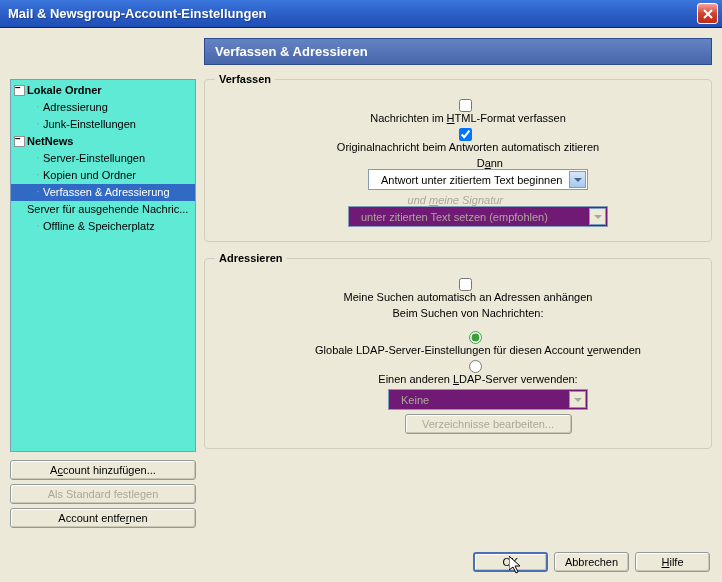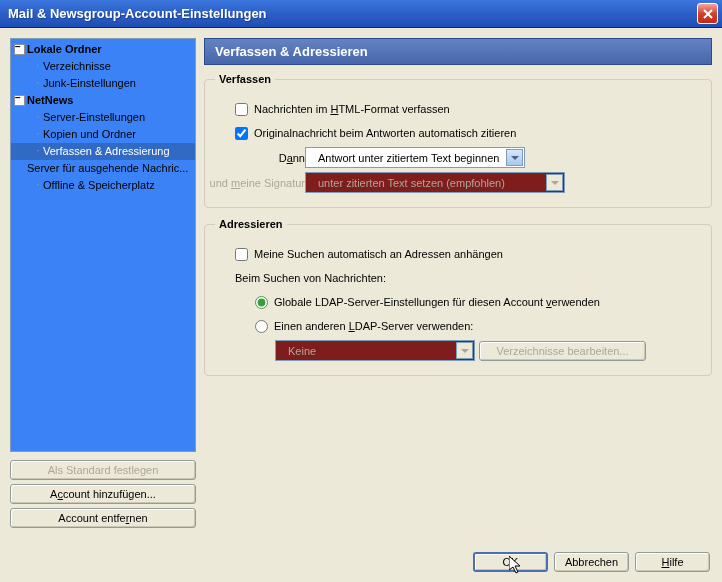--- a/index.html
+++ b/index.html
@@ -3,50 +3,50 @@
 <meta charset="utf-8">
 <style>
 * { box-sizing: border-box; margin: 0; padding: 0; }
 body { font-family: Tahoma, sans-serif; font-size: 11px; background: #ece9d8; width: 722px; height: 582px; overflow: hidden; }
 .titlebar { background: linear-gradient(to bottom, #3b77dd 0%, #2c5fc7 50%, #1e4eb5 100%); height: 28px; display: flex; align-items: center; padding: 0 4px; color: white; font-weight: bold; font-size: 13px; border-bottom: 1px solid #0a246a; }
 .titlebar-text { flex: 1; padding-left: 4px; text-shadow: 1px 1px 1px rgba(0,0,0,0.3); }
 .close-btn { width: 21px; height: 21px; background: linear-gradient(to bottom, #f5a3a0, #d1432e 50%, #c02a15); border: 1px solid #fff; border-radius: 3px; display: flex; align-items: center; justify-content: center; cursor: pointer; }
 .close-btn svg { width: 10px; height: 10px; }
 .content { display: flex; padding: 10px; gap: 8px; height: 510px; }
 .sidebar { width: 186px; display: flex; flex-direction: column; }
-.tree { flex: 1; background: #3b82f6; border: 1px solid #7f9db9; overflow: auto; padding: 2px 0; }
+.tree { flex: 1; background: #5eead4; border: 1px solid #7f9db9; overflow: auto; padding: 2px 0; margin-top: 41px; }
 .tree-item { padding: 1px 4px 1px 22px; position: relative; cursor: pointer; white-space: nowrap; overflow: hidden; text-overflow: ellipsis; line-height: 15px; }
 .tree-item.root { font-weight: bold; padding-left: 16px; }
 .tree-item.root::before { content: ""; position: absolute; left: 3px; top: 3px; width: 9px; height: 9px; border: 1px solid #919191; background: white; }
 .tree-item.root::after { content: "−"; position: absolute; left: 4px; top: 0px; font-size: 10px; line-height: 11px; color: #000; }
 .tree-item.child::before { content: "·"; position: absolute; left: 25px; top: 0; color: #999; }
 .tree-item.child { padding-left: 32px; }
 .tree-item.selected { background: #316ac5; color: white; }
 .sidebar-buttons { margin-top: 8px; display: flex; flex-direction: column; gap: 4px; }
 .btn { background: #ece9d8; border: 1px solid #919b9c; border-radius: 3px; padding: 3px 8px; font-family: inherit; font-size: 11px; cursor: pointer; box-shadow: inset 1px 1px 0 #fff, inset -1px -1px 0 #cac6b6; text-align: center; }
 .btn:disabled { color: #aca899; cursor: default; }
 .main { flex: 1; display: flex; flex-direction: column; }
 .main-header { background: linear-gradient(to bottom, #6583c3, #4766ab); color: white; font-weight: bold; font-size: 13px; padding: 5px 10px; border: 1px solid #2c4a8f; margin-bottom: 8px; }
 fieldset { border: 1px solid #d0cfbf; border-radius: 4px; padding: 10px; margin-bottom: 10px; }
 legend { padding: 0 4px; font-weight: bold; }
-.row { display: flex; align-items: center; margin: 4px 0; min-height: 20px; }
+.row { display: flex; align-items: center; margin: 4px 0; min-height: 20px; flex-direction: column; }
 .row.indent1 { padding-left: 20px; }
 .row.indent2 { padding-left: 40px; gap: 0; }
 input[type=checkbox], input[type=radio] { margin-right: 6px; width: 13px; height: 13px; }
 input[type=radio] { accent-color: #3b9e3b; }
 label { cursor: pointer; }
 .u { text-decoration: underline; }
 .select { border: 1px solid #7f9db9; background: white; height: 21px; display: flex; align-items: center; padding: 0 12px; position: relative; min-width: 200px; }
-.select.disabled { background: #7f1d1d; color: #aca899; }
+.select.disabled { background: #701a75; color: #aca899; }
 .select .arrow { position: absolute; right: 1px; top: 1px; width: 17px; height: 17px; background: linear-gradient(to bottom, #d6e7fb, #a7c8f0); border: 1px solid #7f9db9; display: flex; align-items: center; justify-content: center; }
 .select.disabled .arrow { background: #ece9d8; }
 .select .arrow::after { content: ""; border-left: 4px solid transparent; border-right: 4px solid transparent; border-top: 4px solid #4d6185; }
 .select.disabled .arrow::after { border-top-color: #aca899; }
 .label-fixed { width: 110px; color: #000; }
-.label-fixed.disabled { color: #aca899; }
+.label-fixed.disabled { color: #aca899; font-style: italic; }
 .footer { position: absolute; bottom: 10px; right: 12px; display: flex; gap: 6px; }
 .footer .btn { min-width: 75px; padding: 3px 0; }
 .footer .btn.primary { border: 2px solid #4a6fb3; padding: 2px 0; }
 .cursor { position: absolute; left: 509px; top: 556px; pointer-events: none; z-index: 100; }
 </style>
 </head>
 <body>
 
 <div class="titlebar">
   <span class="titlebar-text">Mail &amp; Newsgroup-Account-Einstellungen</span>
@@ -54,32 +54,32 @@
     <svg viewBox="0 0 10 10">
         <path d="M1 1 L9 9 M9 1 L1 9" stroke="white" stroke-width="2"></path>
       </svg>
   </div>
 </div>
 
 <div class="content">
   <div class="sidebar">
     <div class="tree">
       <div class="tree-item root">Lokale Ordner</div>
-      <div class="tree-item child">Verzeichnisse</div>
+      <div class="tree-item child">Adressierung</div>
       <div class="tree-item child">Junk-Einstellungen</div>
       <div class="tree-item root">NetNews</div>
       <div class="tree-item child">Server-Einstellungen</div>
       <div class="tree-item child">Kopien und Ordner</div>
       <div class="tree-item child selected">Verfassen &amp; Adressierung</div>
       <div class="tree-item" style="padding-left:16px">Server für ausgehende Nachric...</div>
       <div class="tree-item child">Offline &amp; Speicherplatz</div>
     </div>
     <div class="sidebar-buttons">
+      <button class="btn"><span>A<span class="u">c</span>count hinzufügen...</span></button>
       <button class="btn" disabled="">Als Standard festlegen</button>
-      <button class="btn"><span>A<span class="u">c</span>count hinzufügen...</span></button>
       <button class="btn"><span>Account entfe<span class="u">r</span>nen</span></button>
     </div>
   </div>
 
   <div class="main">
     <div class="main-header">Verfassen &amp; Adressieren</div>
 
     <fieldset>
       <legend>Verfassen</legend>
       <div class="row indent1">

